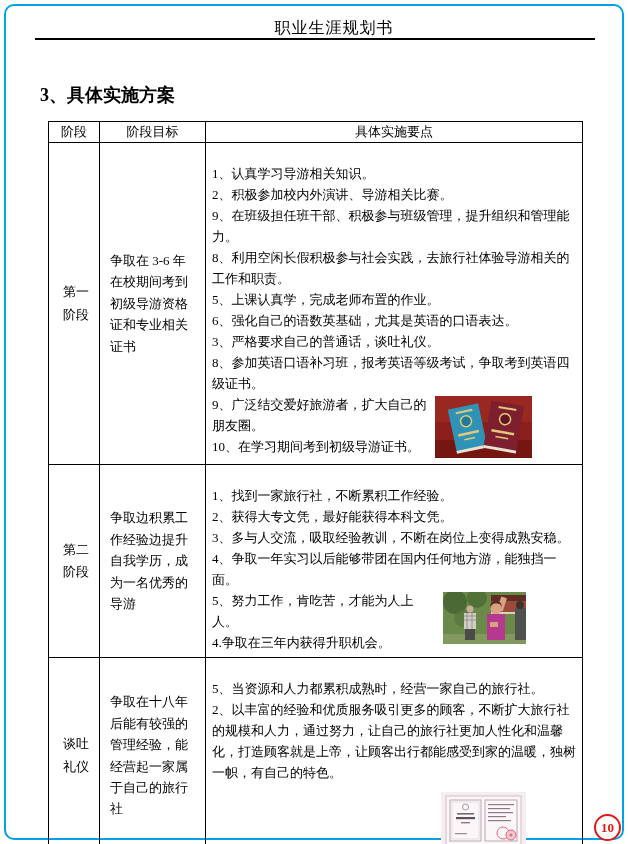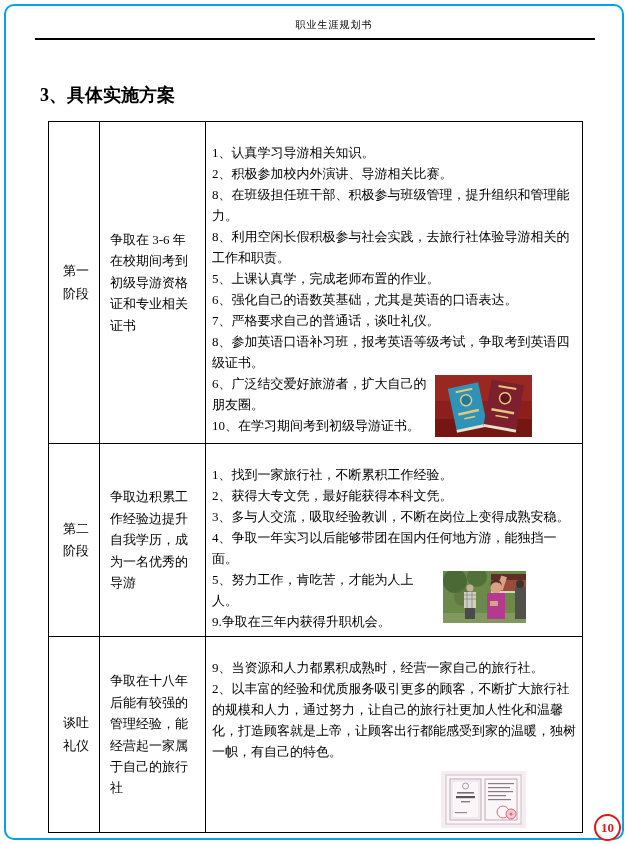--- a/index.html
+++ b/index.html
@@ -7,21 +7,21 @@
     width:628px; height:844px; position:relative; background:#ffffff;
     font-family:"Liberation Serif", serif; color:#000;
     overflow:hidden;
   }
   .page-frame {
     position:absolute; left:4px; top:4px; right:4px; bottom:4px;
     border:2px solid #00A2E8; border-radius:10px; pointer-events:none;
   }
   .header-title {
     position:absolute; top:18px; left:0; right:0;
-    text-align:center; font-size:10px; letter-spacing:1px;margin-left:40px;
+    text-align:center; font-size:16px; letter-spacing:1px;margin-left:40px;
   }
   .header-rule {
     position:absolute; top:38px; left:35px; right:33px;
     border-top:2px solid #000;
   }
   .section-title {
     position:absolute; top:83px; left:40px;
     font-size:18px; font-weight:bold;
   }
   table.plan-table {
@@ -59,36 +59,41 @@
 
 <div class="section-title">3、具体实施方案</div>
 
 <table class="plan-table">
   <colgroup>
       <col style="width:51px">
       <col style="width:106px">
       <col style="width:377px">
     </colgroup>
   <tbody>
+      <tr>
+    <th>阶段</th>
+    <th>阶段目标</th>
+    <th>具体实施要点</th>
+  </tr>
 
   <tr style="height:306px">
     <td class="stage-cell">
       <div class="stage-text">第一阶段</div>
     </td>
     <td class="goal-cell">
       <div>争取在 3-6 年在校期间考到初级导游资格证和专业相关证书</div>
     </td>
     <td class="points-cell">
       <div class="point">1、认真学习导游相关知识。</div>
       <div class="point">2、积极参加校内外演讲、导游相关比赛。</div>
-      <div class="point">8、在班级担任班干部、积极参与班级管理，提升组织和管理能力。</div>
+      <div class="point">9、在班级担任班干部、积极参与班级管理，提升组织和管理能力。</div>
       <div class="point">8、利用空闲长假积极参与社会实践，去旅行社体验导游相关的工作和职责。</div>
       <div class="point">5、上课认真学，完成老师布置的作业。</div>
       <div class="point">6、强化自己的语数英基础，尤其是英语的口语表达。</div>
-      <div class="point">7、严格要求自己的普通话，谈吐礼仪。</div>
+      <div class="point">3、严格要求自己的普通话，谈吐礼仪。</div>
       <div class="point">8、参加英语口语补习班，报考英语等级考试，争取考到英语四级证书。</div>
       <span class="img-float-r1">
         <svg class="photo" width="97" height="62" viewBox="0 0 97 62">
           <rect width="97" height="62" fill="#8c1f1c"></rect>
           <rect width="97" height="26" fill="#9e2c24" opacity="0.7"></rect>
           <rect y="44" width="97" height="18" fill="#701412" opacity="0.8"></rect>
           <g transform="rotate(-12 33 32)">
             <rect x="17" y="10" width="31" height="44" fill="#2f93b8"></rect>
             <rect x="17" y="52" width="31" height="3" fill="#e8e2d0"></rect>
             <rect x="24" y="14" width="17" height="2" fill="#e2c878"></rect>
@@ -99,21 +104,21 @@
           <g transform="rotate(10 68 32)">
             <rect x="52" y="7" width="33" height="47" fill="#7d1f2e"></rect>
             <rect x="52" y="52" width="33" height="3" fill="#e8e2d0"></rect>
             <rect x="60" y="11" width="18" height="2" fill="#e2c878"></rect>
             <circle cx="68.5" cy="23" r="5.5" fill="#641522" stroke="#e2c878" stroke-width="1.5"></circle>
             <rect x="57" y="35" width="23" height="2.5" fill="#e2c878"></rect>
             <rect x="62" y="41" width="13" height="1.5" fill="#e2c878"></rect>
           </g>
         </svg>
       </span>
-      <div class="point">6、广泛结交爱好旅游者，扩大自己的朋友圈。</div>
+      <div class="point">9、广泛结交爱好旅游者，扩大自己的朋友圈。</div>
       <div class="point">10、在学习期间考到初级导游证书。</div>
     </td>
   </tr>
 
   <tr style="height:182px">
     <td class="stage-cell">
       <div class="stage-text">第二阶段</div>
     </td>
     <td class="goal-cell">
       <div>争取边积累工作经验边提升自我学历，成为一名优秀的导游</div>
@@ -140,33 +145,33 @@
           <rect x="56" y="5" width="6" height="14" fill="#d8a283" transform="rotate(18 59 12)"></rect>
           <circle cx="53" cy="17" r="5.5" fill="#d8a283"></circle>
           <path d="M47.5 16 a5.5 5.5 0 0 1 11 0 l0 -3 a5.5 4 0 0 0 -11 0 z" fill="#3a2a20"></path>
           <rect x="44" y="22" width="18" height="26" fill="#b5398f"></rect>
           <rect x="47" y="30" width="8" height="5" fill="#d8a283"></rect>
           <rect x="72" y="16" width="11" height="32" fill="#50504c"></rect>
           <circle cx="77" cy="13" r="4" fill="#3c342c"></circle>
         </svg>
       </span>
       <div class="point">5、努力工作，肯吃苦，才能为人上人。</div>
-      <div class="point">9.争取在三年内获得升职机会。</div>
+      <div class="point">4.争取在三年内获得升职机会。</div>
     </td>
   </tr>
 
   <tr style="height:176px">
     <td class="stage-cell">
       <div class="stage-text">谈吐礼仪</div>
     </td>
     <td class="goal-cell">
       <div>争取在十八年后能有较强的管理经验，能经营起一家属于自己的旅行社</div>
     </td>
     <td class="points-cell">
-      <div class="point">9、当资源和人力都累积成熟时，经营一家自己的旅行社。</div>
+      <div class="point">5、当资源和人力都累积成熟时，经营一家自己的旅行社。</div>
       <div class="point">2、以丰富的经验和优质服务吸引更多的顾客，不断扩大旅行社的规模和人力，通过努力，让自己的旅行社更加人性化和温馨化，打造顾客就是上帝，让顾客出行都能感受到家的温暖，独树一帜，有自己的特色。</div>
       <div class="row3-img-wrap">
         <span>
           <svg class="photo" width="85" height="57" viewBox="0 0 85 57">
             <rect width="85" height="57" fill="#f5edf0"></rect>
             <rect x="5" y="4" width="75" height="49" fill="#fbf7f9" stroke="#cfc0c8" stroke-width="1"></rect>
             <rect x="9" y="8" width="31" height="41" fill="none" stroke="#b8a8b2" stroke-width="1"></rect>
             <rect x="11" y="10" width="27" height="37" fill="none" stroke="#d8ccd2" stroke-width="0.6"></rect>
             <circle cx="24.5" cy="15" r="3" fill="none" stroke="#8a7a94" stroke-width="0.8"></circle>
             <rect x="16" y="21" width="17" height="1.6" fill="#7a6a74"></rect>

